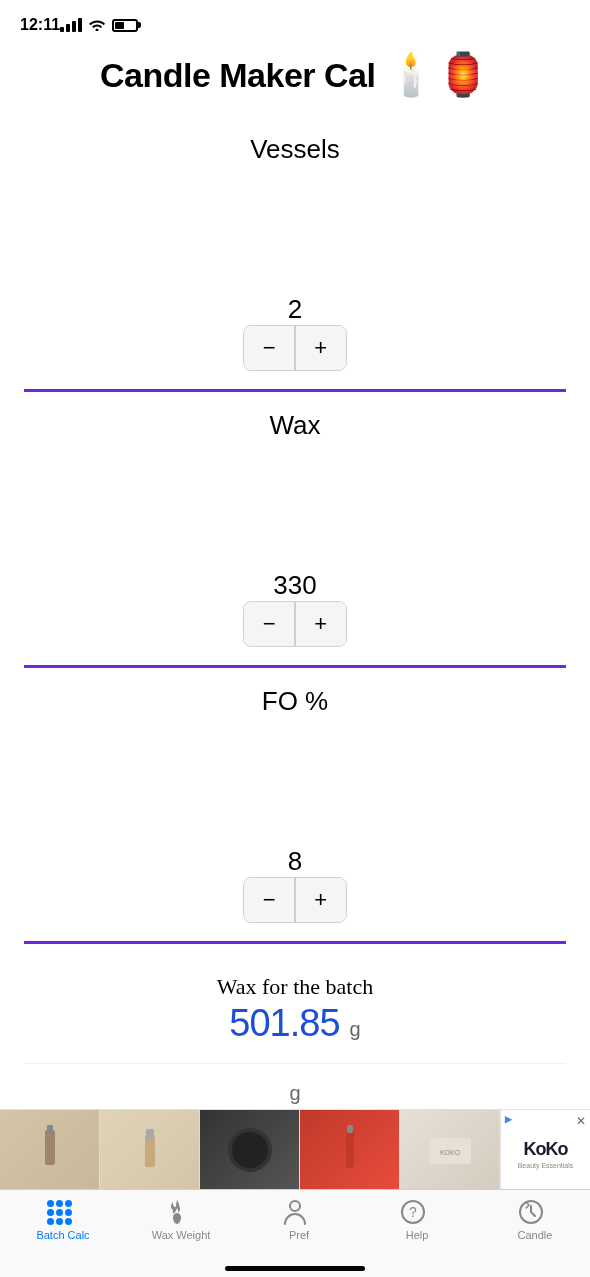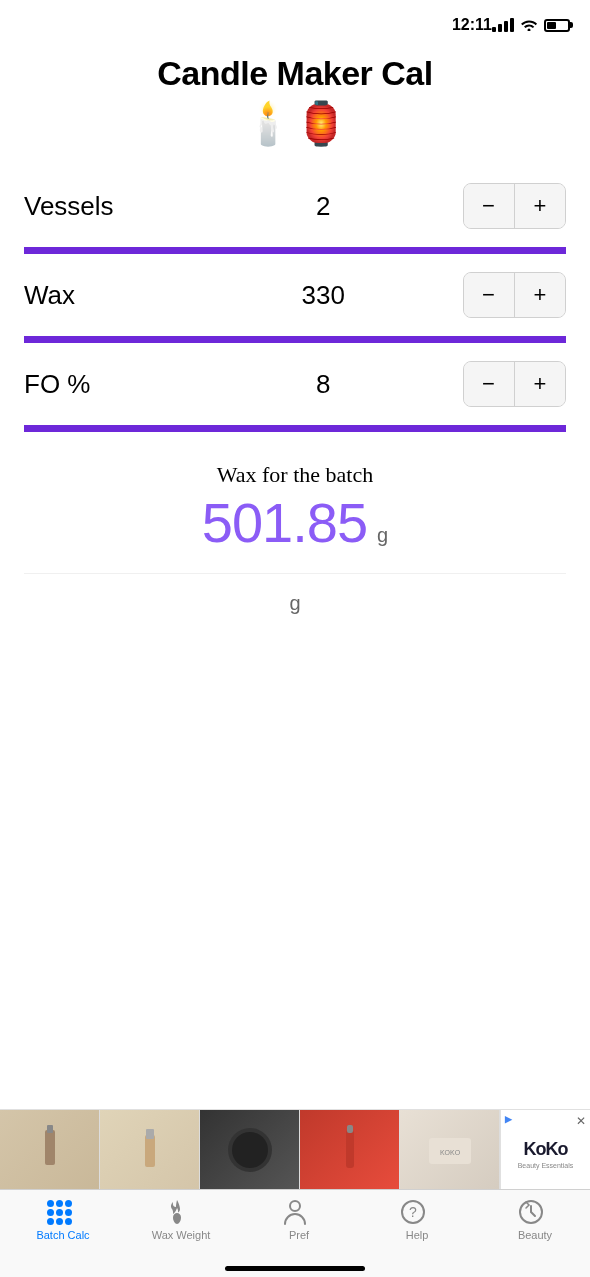--- a/index.html
+++ b/index.html
@@ -9,21 +9,21 @@
       min-height: 1277px;
       background: #ffffff;
       font-family: -apple-system, BlinkMacSystemFont, 'Helvetica Neue', Arial, sans-serif;
       overflow-x: hidden;
       position: relative;
     }
 
     
     .status-bar {
       display: flex;
-      justify-content: flex-end;
+      justify-content: flex-start;
       align-items: center;
       padding: 12px 20px 6px 20px;
       height: 44px;
     }
     .status-time {
       font-size: 16px;
       font-weight: 600;
       color: #000;
     }
     .status-icons {
@@ -73,42 +73,42 @@
       border-radius: 1px;
     }
 
     
     .app-header {
       display: flex;
       justify-content: center;
       align-items: center;
       padding: 10px 20px 20px 20px;
       gap: 10px;
-      flex-direction: column;
     }
     .app-title {
       font-size: 34px;
       font-weight: 900;
       color: #000;
       letter-spacing: -0.5px;
     }
     .header-emoji {
       font-size: 42px;
       line-height: 1;
     }
 
     
     .controls-section {
       padding: 0 24px;
     }
     .control-row {
       display: flex;
       align-items: center;
       padding: 18px 0;
-      border-bottom: 7px solid #6d28d9;
+      border-bottom: 3px solid #6d28d9;
+      flex-direction: column;
     }
     .control-label {
       font-size: 26px;
       font-weight: 400;
       color: #000;
       flex: 0 0 160px;
     }
     .control-value {
       font-size: 26px;
       font-weight: 400;
@@ -160,23 +160,23 @@
       margin-bottom: 2px;
       font-family: Liberation Serif, serif;
     }
     .result-value-row {
       display: flex;
       align-items: baseline;
       justify-content: center;
       gap: 10px;
     }
     .result-value {
-      font-size: 56px;
+      font-size: 38px;
       font-weight: 300;
-      color: #8b5cf6;
+      color: #1d4ed8;
       letter-spacing: -1px;
     }
     .result-unit {
       font-size: 20px;
       color: #666;
       font-weight: 400;
     }
     .result-divider {
       height: 1px;
       background: #f0f0f0;
@@ -499,17 +499,17 @@
   </div>
 
   <div class="tab-item">
     <div class="tab-icon">
       <svg width="26" height="26" viewBox="0 0 26 26" fill="none">
         <circle cx="13" cy="13" r="11" stroke="#888" stroke-width="2" fill="none"></circle>
         <path d="M13 7v6l4 4" stroke="#888" stroke-width="2" stroke-linecap="round"></path>
         <path d="M8 9l3-3-3-3" stroke="#888" stroke-width="1.5" stroke-linecap="round"></path>
       </svg>
     </div>
-    <span class="tab-label">Beauty</span>
+    <span class="tab-label">Candle</span>
   </div>
 
   <div class="home-indicator"></div>
 </div>
 
 </body></html>

